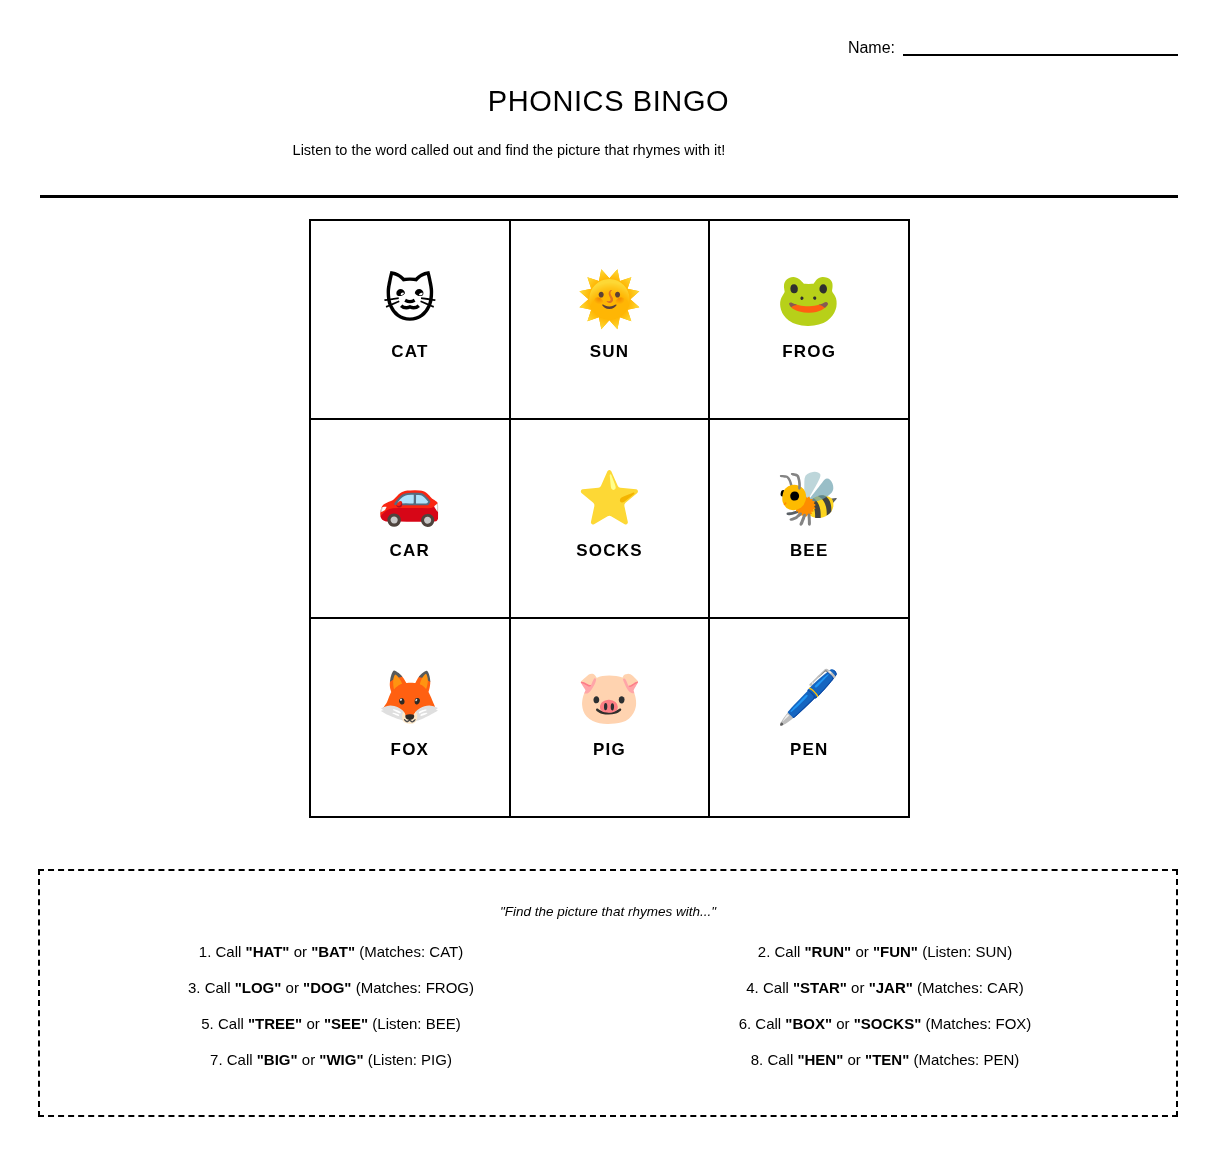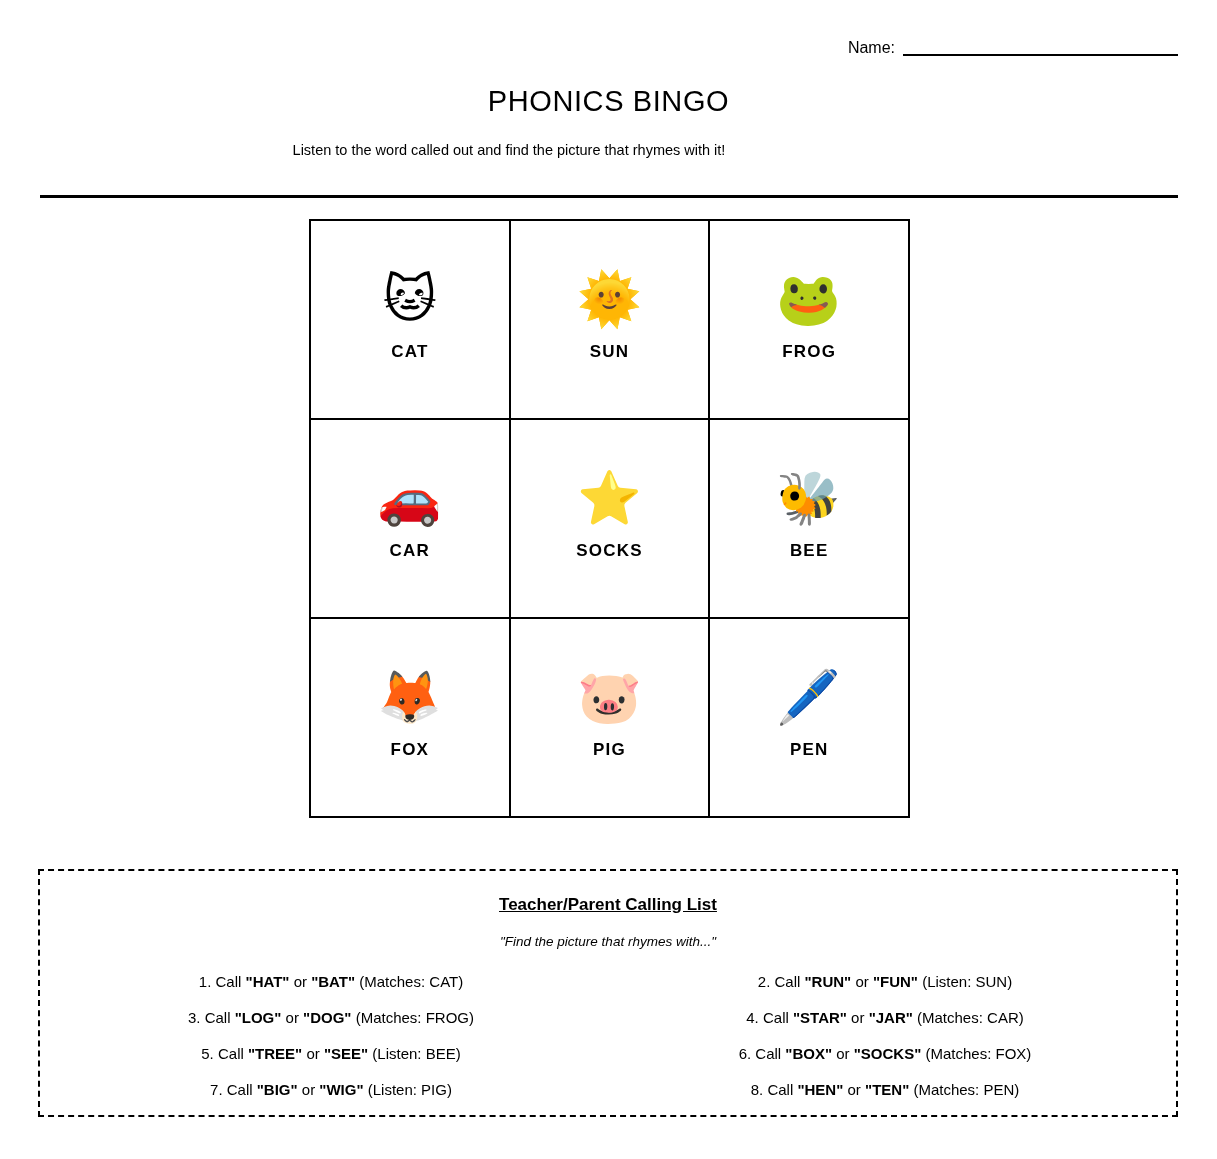--- a/index.html
+++ b/index.html
@@ -194,21 +194,20 @@
       <div class="cell-emoji">🐷</div>
       <div class="cell-word">PIG</div>
     </div>
     <div class="bingo-cell">
       <div class="cell-emoji">🖊️</div>
       <div class="cell-word">PEN</div>
     </div>
   </div>
 
 <div class="calling-box">
-  <div class="calling-title">Teacher/Parent Calling List</div>
   <div class="calling-sub">"Find the picture that rhymes with..."</div>
   <div class="calling-list" id="calling-list">
       <div class="call-item"><span>1.</span> <span>Call</span> <b>"HAT"</b> <span>or</span> <b>"BAT"</b> <span>(Matches: CAT)</span></div>
       <div class="call-item"><span>2.</span> <span>Call</span> <b>"RUN"</b> <span>or</span> <b>"FUN"</b> <span>(Listen: SUN)</span></div>
       <div class="call-item"><span>3.</span> <span>Call</span> <b>"LOG"</b> <span>or</span> <b>"DOG"</b> <span>(Matches: FROG)</span></div>
       <div class="call-item"><span>4.</span> <span>Call</span> <b>"STAR"</b> <span>or</span> <b>"JAR"</b> <span>(Matches: CAR)</span></div>
       <div class="call-item"><span>5.</span> <span>Call</span> <b>"TREE"</b> <span>or</span> <b>"SEE"</b> <span>(Listen: BEE)</span></div>
       <div class="call-item"><span>6.</span> <span>Call</span> <b>"BOX"</b> <span>or</span> <b>"SOCKS"</b> <span>(Matches: FOX)</span></div>
       <div class="call-item"><span>7.</span> <span>Call</span> <b>"BIG"</b> <span>or</span> <b>"WIG"</b> <span>(Listen: PIG)</span></div>
       <div class="call-item"><span>8.</span> <span>Call</span> <b>"HEN"</b> <span>or</span> <b>"TEN"</b> <span>(Matches: PEN)</span></div>

